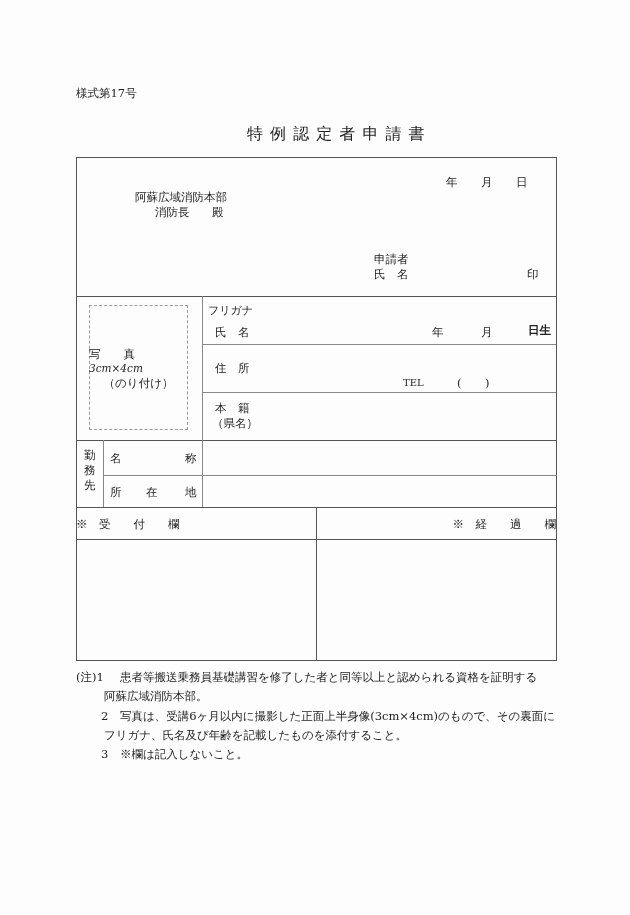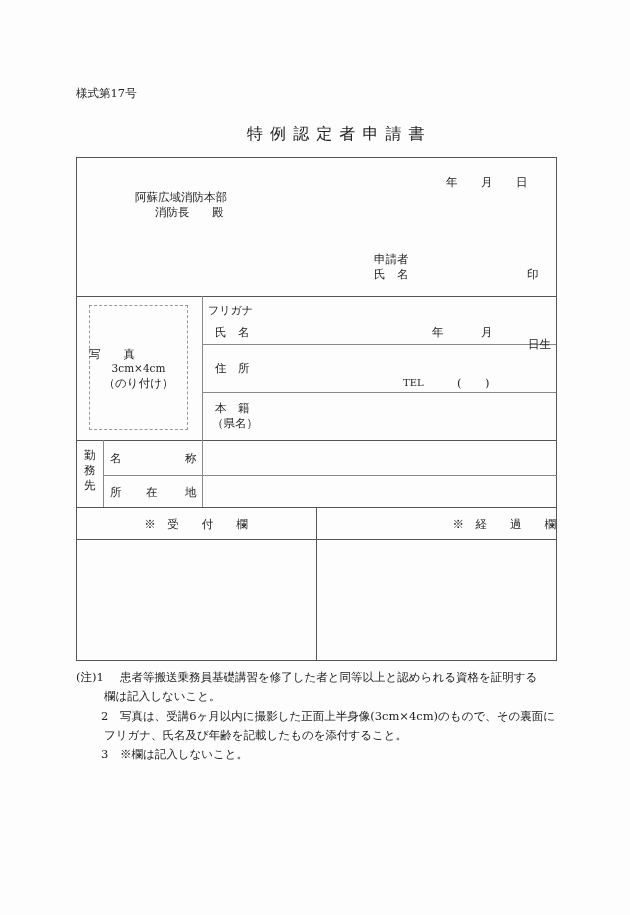--- a/index.html
+++ b/index.html
@@ -42,28 +42,28 @@
 <div class="abs" style="left:516px;top:175px;">日</div>
 <div class="abs" style="left:95px;top:190px;padding-left:40px;">阿蘇広域消防本部</div>
 <div class="abs" style="left:155px;top:205px;">消防長</div>
 <div class="abs" style="left:212px;top:205px;">殿</div>
 <div class="abs" style="left:374px;top:252px;">申請者</div>
 <div class="abs" style="left:374px;top:267px;">氏　名</div>
 <div class="abs" style="left:527px;top:267px;">印</div>
 
 <div class="photo"></div>
 <div class="abs" style="left:89px;width:99px;text-align:left;top:347px;">写　　真</div>
-<div class="abs" style="left:89px;width:99px;text-align:center;top:362px;font-size:10.5px;">3cm×4cm</div>
+<div class="abs" style="left:89px;width:99px;top:362px;font-size:10.5px;font-style:italic;">3cm×4cm</div>
 <div class="abs" style="left:89px;width:99px;text-align:center;top:376px;">（のり付け）</div>
 
 <div class="abs" style="left:208px;top:303px;font-size:11px;">フリガナ</div>
 <div class="abs" style="left:215px;top:325px;">氏　名</div>
 <div class="abs" style="left:432px;top:325px;">年</div>
 <div class="abs" style="left:481px;top:325px;">月</div>
-<div class="abs" style="left:528px;top:337px;">日生</div>
+<div class="abs" style="left:528px;top:323px;font-weight:bold;">日生</div>
 <div class="abs" style="left:260px;top:320px;width:160px;height:20px;"></div>
 
 <div class="abs" style="left:215px;top:361px;">住　所</div>
 <div class="abs" style="left:260px;top:350px;width:290px;height:20px;"></div>
 <div class="abs" style="left:403px;top:377px;font-size:10px;">TEL</div>
 <div class="abs" style="left:457px;top:376px;">(</div>
 <div class="abs" style="left:485px;top:376px;">)</div>
 
 <div class="abs" style="left:215px;top:401px;">本　籍</div>
 <div class="abs" style="left:212px;top:416px;text-align:right;">（県名）</div>
@@ -71,23 +71,23 @@
 
 <div class="abs" style="left:84px;top:448px;width:12px;line-height:15px;white-space:normal;word-break:break-all;">勤務先</div>
 <div class="abs" style="left:110px;top:451px;">名</div>
 <div class="abs" style="left:185px;top:451px;">称</div>
 <div class="abs" style="left:205px;top:443px;width:348px;height:30px;"></div>
 <div class="abs" style="left:110px;top:485px;">所</div>
 <div class="abs" style="left:146px;top:485px;">在</div>
 <div class="abs" style="left:185px;top:485px;">地</div>
 <div class="abs" style="left:205px;top:478px;width:348px;height:27px;"></div>
 
-<div class="abs" style="left:76px;width:240px;text-align:center;top:517px;font-family:Liberation Serif, serif;">※　受　　付　　欄</div>
+<div class="abs" style="left:76px;width:240px;top:517px;font-family:Liberation Serif, serif;">※　受　　付　　欄</div>
 <div class="abs" style="left:317px;width:239px;text-align:right;top:517px;">※　経　　過　　欄</div>
 
 <div class="abs" style="left:76px;top:670px;">(注)1</div>
 <div class="abs" style="left:120px;top:670px;">患者等搬送乗務員基礎講習を修了した者と同等以上と認められる資格を証明する</div>
-<div class="abs" style="left:104px;top:689px;">欄は記入しないこと。</div>
+<div class="abs" style="left:104px;top:689px;">阿蘇広域消防本部。</div>
 <div class="abs" style="left:101px;top:709px;">2</div>
 <div class="abs" style="left:120px;top:709px;">写真は、受講6ヶ月以内に撮影した正面上半身像(3cm×4cm)のもので、その裏面に</div>
 <div class="abs" style="left:104px;top:728px;">フリガナ、氏名及び年齢を記載したものを添付すること。</div>
 <div class="abs" style="left:101px;top:747px;">3</div>
 <div class="abs" style="left:120px;top:747px;">※欄は記入しないこと。</div>
 
 </body></html>

